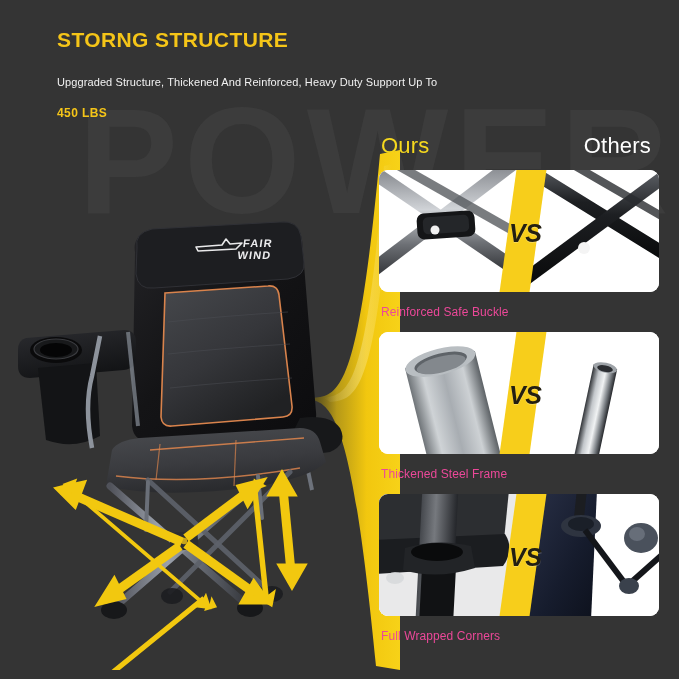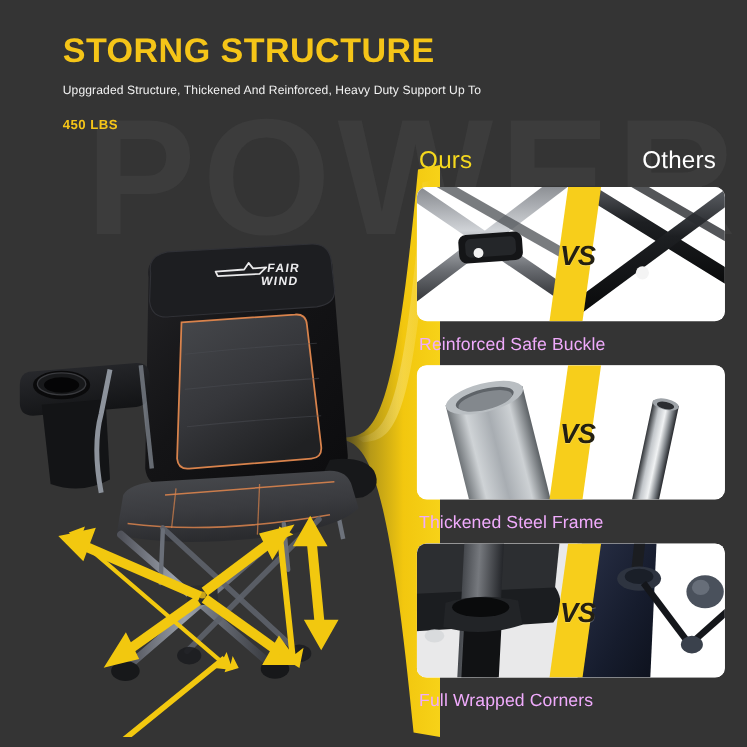--- a/index.html
+++ b/index.html
@@ -21,21 +21,21 @@
     color:#3c3c3c;
     line-height:1;
     white-space:nowrap;
     user-select:none;
     font-family:"Liberation Sans", sans-serif;
   }
 
   
   .headline {
     position:absolute; left:57px; top:28px;
-    font-size:31px; font-weight:bold;
+    font-size:21px; font-weight:bold;
     color:#F5C518; letter-spacing:0.4px;
     white-space:nowrap;
   }
   .subline {
     position:absolute; left:57px; top:76px;
     font-size:11px; color:#f2f2f2;
     white-space:nowrap; letter-spacing:0.1px;
   }
   .subline-bold {
     position:absolute; left:57px; top:106px;
@@ -76,21 +76,21 @@
     font-style:italic;
     text-shadow:0 1px 0 rgba(255,255,255,.25);
     margin-left:10px;
   }
   .vs-1 { left:499px; top:219px; }
   .vs-2 { left:499px; top:381px; }
   .vs-3 { left:499px; top:543px; }
 
   .caption {
     position:absolute; left:381px;
-    font-size:16px; color:#f0abfc; letter-spacing:0.1px;
+    font-size:12px; color:#ec4899; letter-spacing:0.1px;
     white-space:nowrap;
   }
   .cap-1 { top:305px; }
   .cap-2 { top:467px;text-align:center; }
   .cap-3 { top:629px; }
 </style>
 </head>
 <body>
 
 <div id="stage">

